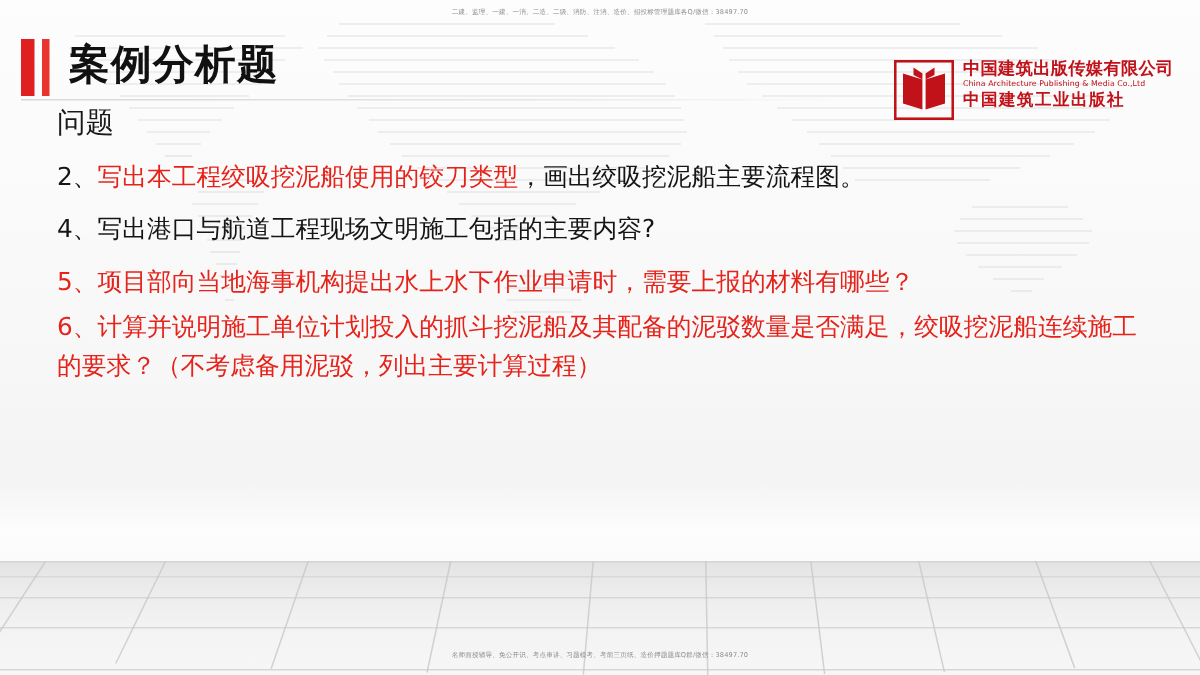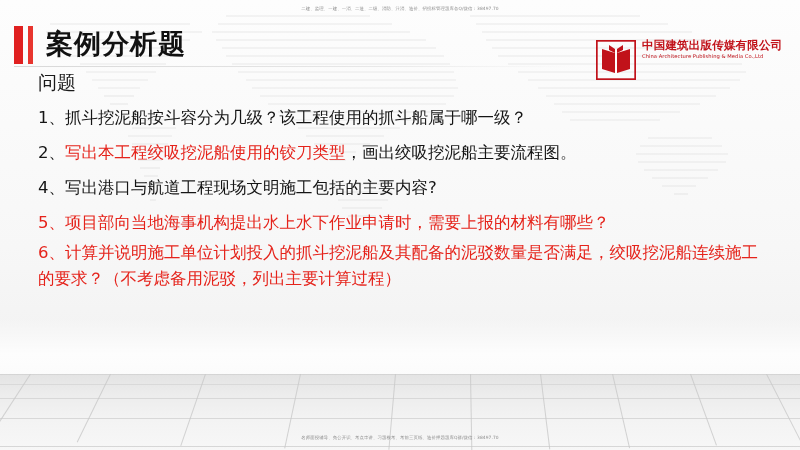--- a/index.html
+++ b/index.html
@@ -206,29 +206,27 @@
         <path d="M6 9 L19 13 L19 33 L6 29 Z" fill="#c1121a"></path>
         <path d="M34 9 L21 13 L21 33 L34 29 Z" fill="#c1121a"></path>
         <path d="M13 5 L19 9 L19 13 L13 10 Z" fill="#c1121a"></path>
         <path d="M27 5 L21 9 L21 13 L27 10 Z" fill="#c1121a"></path>
         <rect x="19.2" y="10" width="1.6" height="24" fill="#ffffff"></rect>
       </svg>
     </div>
     <div class="txt">
       <div class="cn1">中国建筑出版传媒有限公司</div>
       <div class="en">China Architecture Publishing &amp; Media Co.,Ltd</div>
+      <div class="cn2">中国建筑工业出版社</div>
     </div>
   </div>
 
   <div class="body">
     <div class="lead">问题</div>
 
-    <div class="q">
-      <span class="blk">1、抓斗挖泥船按斗容分为几级？该工程使用的抓斗船属于哪一级？</span>
-    </div>
 
     <div class="q">
       <span class="blk">2、</span><span class="red">写出本工程绞吸挖泥船使用的铰刀类型</span><span class="blk">，画出绞吸挖泥船主要流程图。</span>
     </div>
 
 
     <div class="q">
       <span class="blk">4、写出港口与航道工程现场文明施工包括的主要内容?</span>
     </div>
 

